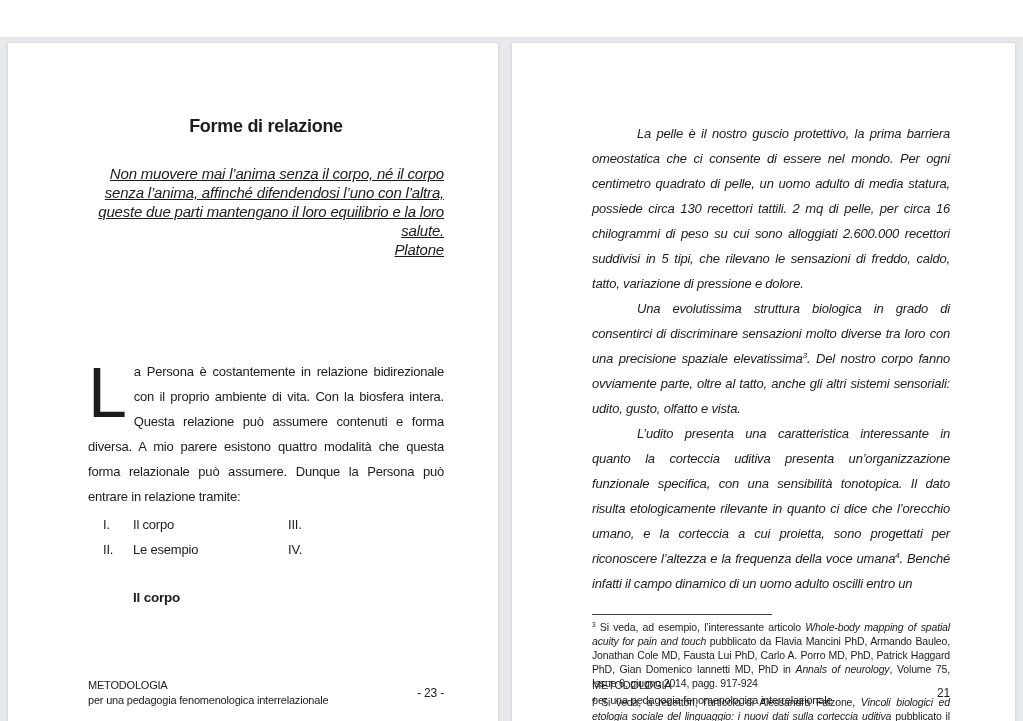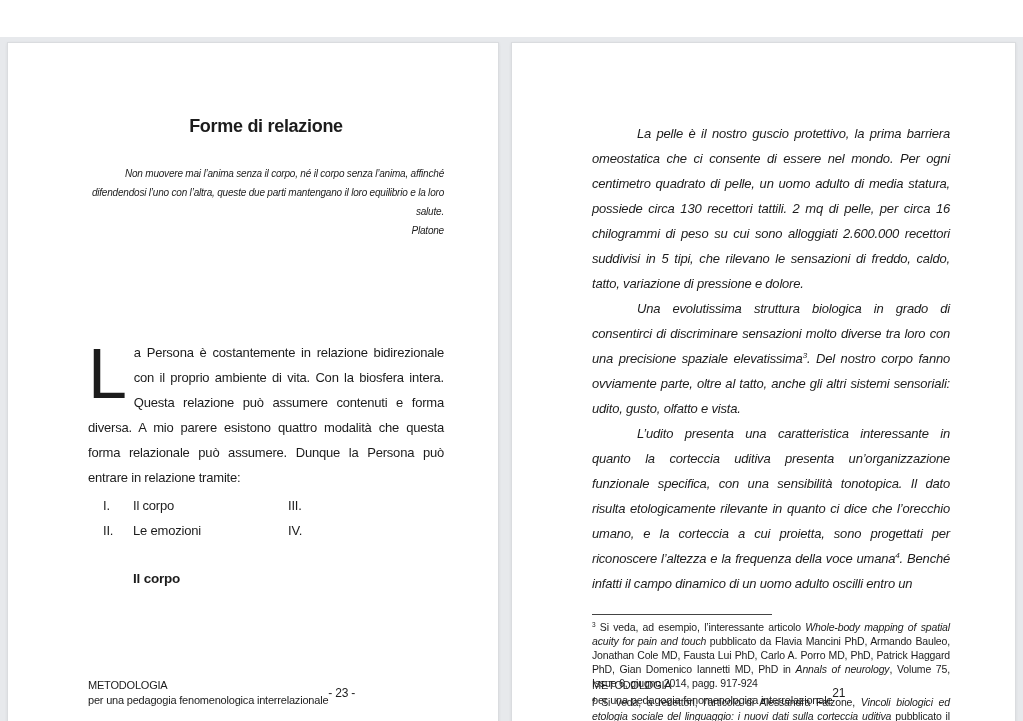--- a/index.html
+++ b/index.html
@@ -30,24 +30,25 @@
     margin-top: 72px;
     font-size: 18px;
     line-height: 22px;
     font-weight: bold;
     letter-spacing: -0.3px;
     text-align: center;
   }
   .epigraph {
     margin-top: 27px;
     font-style: italic;
-    font-size: 10px;
+    font-size: 15px;
     letter-spacing: -0.2px;
     line-height: 19px;
     text-align: right;
+    text-decoration: underline;
   }
   .epigraph-author { text-align: right; }
 
   .body-par {
     font-size: 13px;
     letter-spacing: -0.2px;
     line-height: 25px;
     text-align: justify;
   }
   .dropcap-par { margin-top: 100px; }
@@ -94,20 +95,21 @@
     font-size: 10.5px;
     letter-spacing: -0.15px;
     line-height: 14px;
     text-align: justify;
   }
 
   .page-footer {
     position: absolute;
     bottom: 44px;
     display: flex;
+    justify-content: space-between;
     align-items: center;
   }
   .page-left  .page-footer { left: 80px; right: 54px; }
   .page-right .page-footer { left: 80px; right: 65px; }
   .footer-book {
     font-size: 11px;
     letter-spacing: -0.2px;
     line-height: 15px;
   }
   .footer-pagenum { font-size: 12px; letter-spacing: -0.2px; }
@@ -128,21 +130,21 @@
     <p class="body-par dropcap-par"><span class="dropcap">L</span><span>a Persona è costantemente in relazione bidirezionale con il proprio ambiente di vita. Con la biosfera intera. Questa relazione può assumere contenuti e forma diversa. A mio parere esistono quattro modalità che questa forma relazionale può assumere. Dunque la Persona può entrare in relazione tramite:</span></p>
 
     <div class="modes">
       <div class="modes-row">
         <span>I.</span>
         <span>Il corpo</span>
         <span>III.</span>
       </div>
       <div class="modes-row">
         <span>II.</span>
-        <span>Le emozioni</span>
+        <span>Le esempio</span>
         <span>IV.</span>
       </div>
     </div>
 
     <h2 class="subheading">Il corpo</h2>
 
 
     <div class="page-footer">
       <div class="footer-book">
         <div>METODOLOGIA</div>

